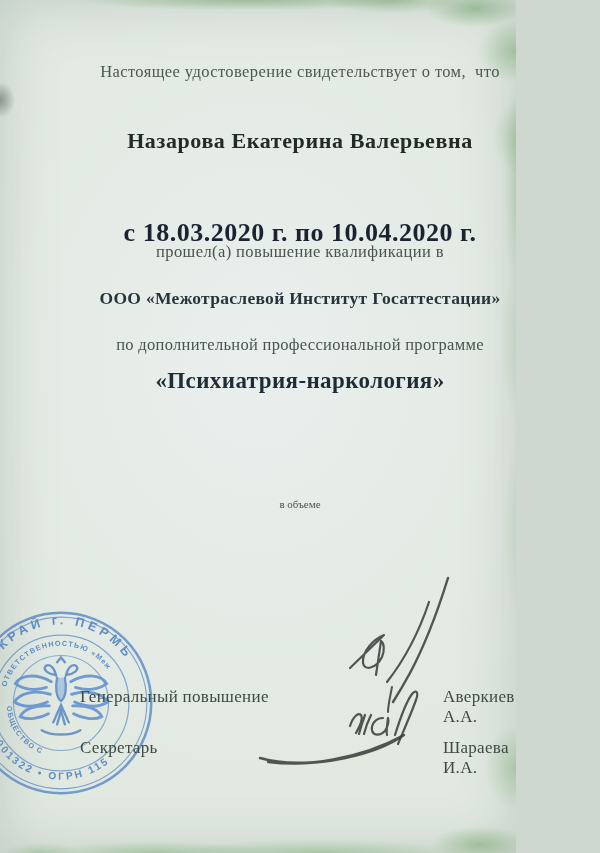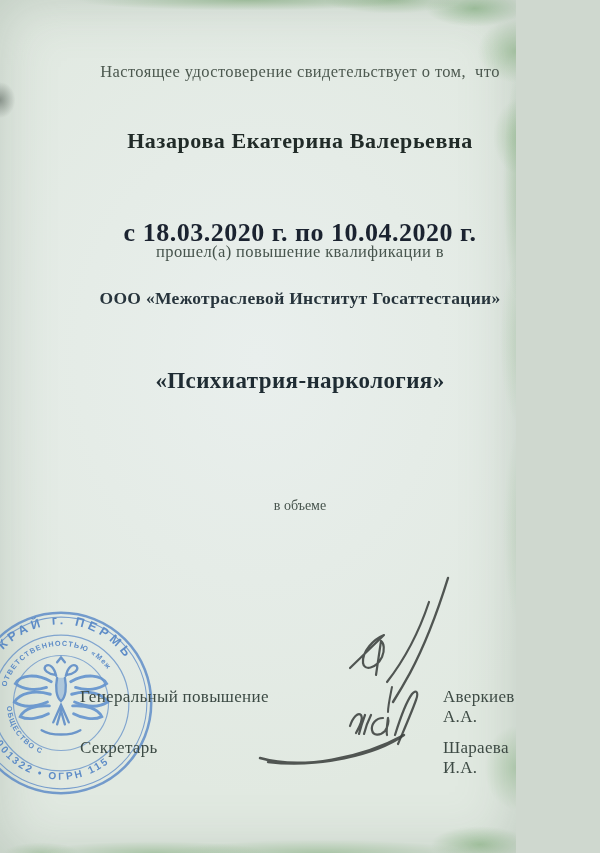--- a/index.html
+++ b/index.html
@@ -36,21 +36,21 @@
     box-shadow: inset 0 0 55px rgba(105,125,108,.28);
   }
   .textline{position:absolute;left:0;width:600px;text-align:center;}
   .intro{top:62px;font-size:16.5px;color:#4c584f;letter-spacing:.4px;white-space:pre-wrap;}
   .name{top:128px;font-size:22px;font-weight:bold;color:#212b28;letter-spacing:.6px;}
   .period{top:174px;font-size:26px;font-weight:bold;color:#1b2330;letter-spacing:.5px;margin-top:44px;}
   .action{top:242px;font-size:16.5px;color:#47544d;letter-spacing:.4px;}
   .org{top:288px;font-size:17.5px;font-weight:bold;color:#27343c;letter-spacing:.3px;}
   .progintro{top:335px;font-size:16.5px;color:#47544d;letter-spacing:.3px;}
   .program{top:368px;font-size:23px;font-weight:bold;color:#1f2c33;letter-spacing:.4px;}
-  .vollabel{top:498px;font-size:14px;color:#47544d;font-family:Liberation Serif, serif;}
+  .vollabel{top:498px;font-size:11px;color:#47544d;font-family:Liberation Serif, serif;}
   .volume{top:538px;font-size:21px;font-weight:bold;color:#232d2a;letter-spacing:.5px;}
   .sig-title{position:absolute;font-size:17px;color:#3c4a44;letter-spacing:.3px;z-index:5;}
   .sig-name{position:absolute;font-size:17px;color:#3e4b45;letter-spacing:.3px;z-index:5;}
   .t1{left:80px;top:687px;} .n1{left:443px;top:687px;}
   .t2{left:80px;top:738px;} .n2{left:443px;top:738px;}
   .seal{position:absolute;left:-36px;top:606px;z-index:2;opacity:.88;filter:blur(.4px);}
   .seal text{fill:#4d80c4;font-family:"Liberation Sans","DejaVu Sans",sans-serif;}
   .ring-big{font-size:13px;font-weight:bold;letter-spacing:4px;}
   .ring-num{font-size:10.5px;font-weight:bold;letter-spacing:2.5px;}
   .ring-small{font-size:7.5px;font-weight:bold;letter-spacing:1.2px;}
@@ -62,20 +62,21 @@
 </head>
 <body>
 
 <div class="photo">
 
   <div class="textline intro">Настоящее удостоверение свидетельствует о том,  что</div>
   <div class="textline name">Назарова Екатерина Валерьевна</div>
   <div class="textline period">с 18.03.2020 г. по 10.04.2020 г.</div>
   <div class="textline action">прошел(а) повышение квалификации в</div>
   <div class="textline org">ООО «Межотраслевой Институт Госаттестации»</div>
+  <div class="textline progintro">по дополнительной профессиональной программе</div>
   <div class="textline program">«Психиатрия-наркология»</div>
   <div class="textline vollabel">в объеме</div>
 
   <span class="sig-title t1">Генеральный повышение</span>
   <span class="sig-name n1">Аверкиев А.А.</span>
   <span class="sig-title t2">Секретарь</span>
   <span class="sig-name n2">Шараева И.А.</span>
 
   <svg class="seal" width="194" height="194" viewBox="0 0 200 200">
     <g stroke="#4d80c4" fill="none">

